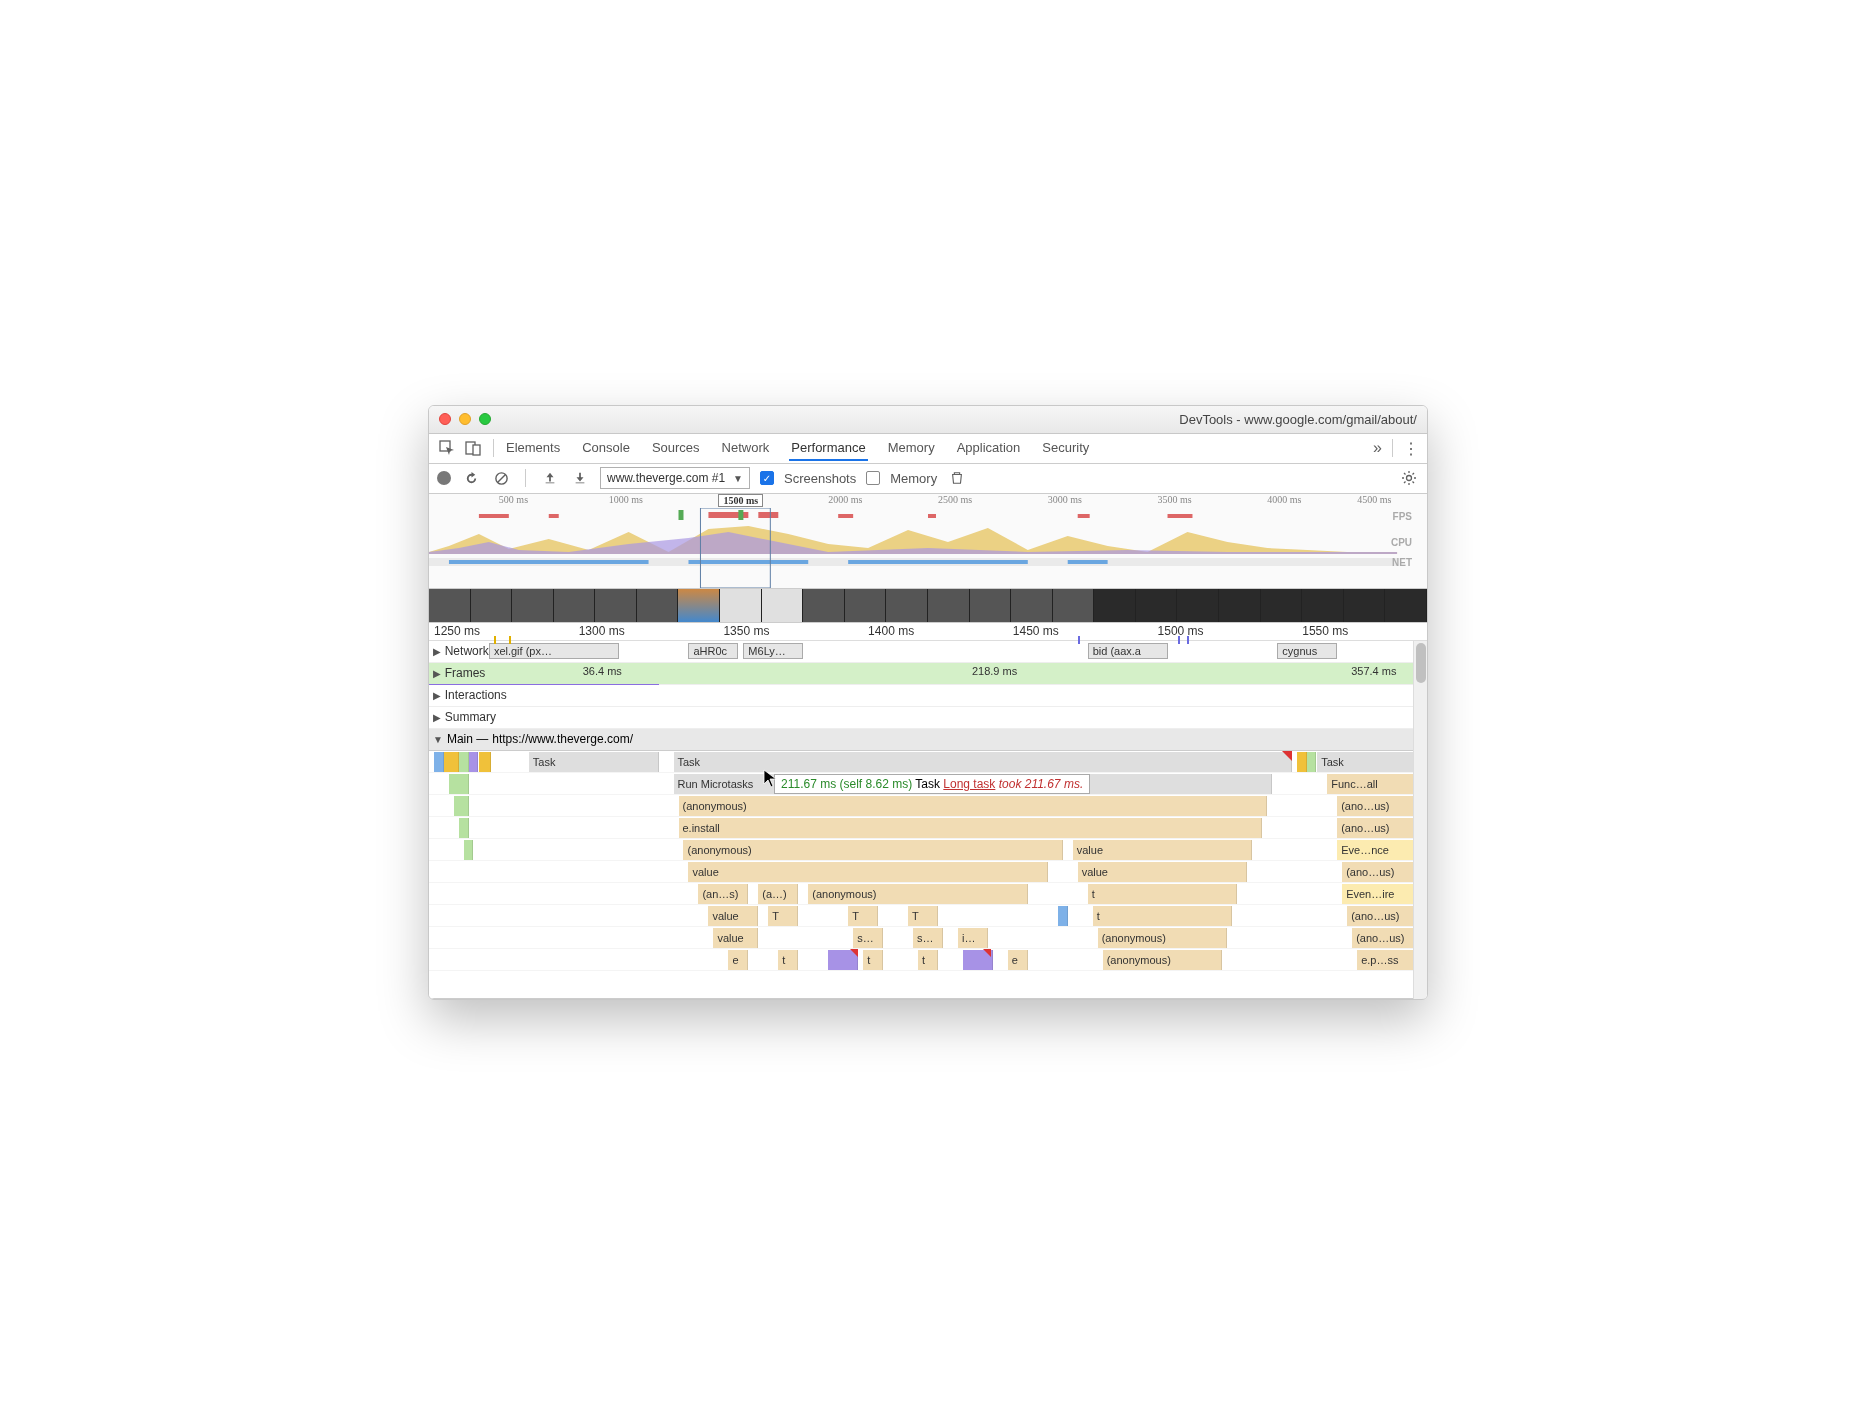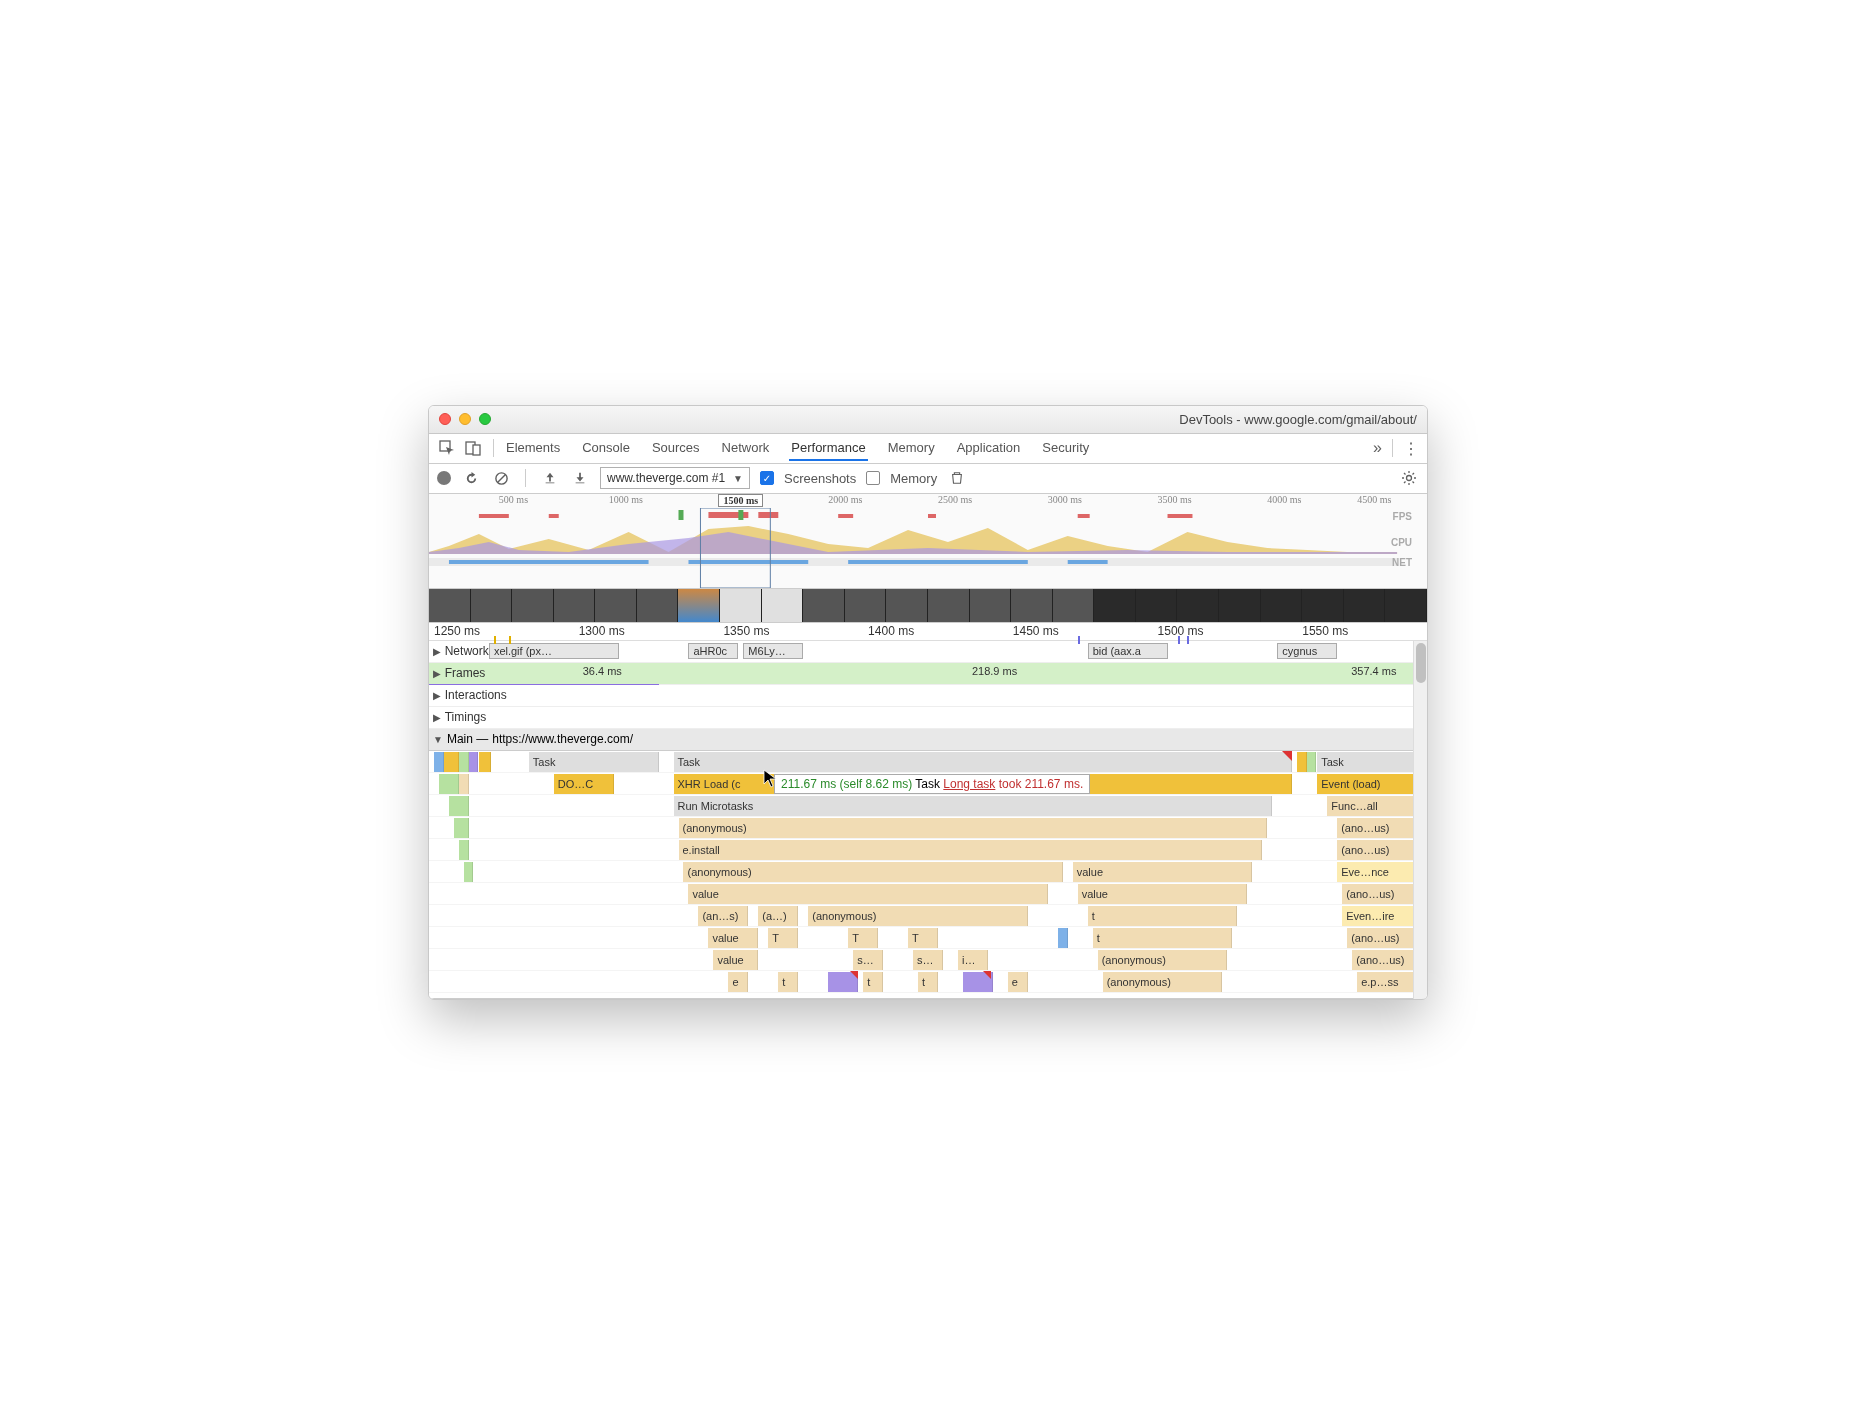--- a/index.html
+++ b/index.html
@@ -89,21 +89,21 @@
   .c-yellow{background:#f0c13a;color:#333;}
   .c-tan{background:#f1dcb4;color:#333;}
   .c-green{background:#b6e1a0;color:#333;}
   .c-purple{background:#a792e6;color:#fff;}
   .c-blue{background:#7eb1e8;color:#333;}
   .c-lyellow{background:#fcebb0;color:#333;}
 
   .tooltip-box{position:absolute;left:345px;top:23px;background:#fff;border:1px solid #aaa;padding:2px 6px;font-size:12px;z-index:50;white-space:nowrap;}
   .tt-green{color:#2a8a2a;font-weight:500;}
   .tt-link{color:#c03030;text-decoration:underline;}
-  .tt-red{color:#c03030;}
+  .tt-red{color:#c03030;font-style:italic;}
 
   .bottom-tabs{display:flex;height:28px;align-items:center;border-top:1px solid #ccc;gap:22px;padding:0 12px;font-size:13px;color:#555;}
   .btab{cursor:pointer;padding:4px 2px;}
   .btab.active{color:#333;border-bottom:2px solid #1a73e8;}
 
   .scrollbar-v{position:absolute;right:0;top:0;width:14px;bottom:0;background:#f0f0f0;border-left:1px solid #ddd;}
   .scroll-thumb{width:10px;margin:2px;background:#c0c0c0;border-radius:5px;}
 
   svg{display:block;}
 </style>
@@ -314,21 +314,21 @@
   <div class="track-row">
     <div class="track-header">
           <span class="caret">▶</span>
           <span>Interactions</span>
         </div>
   </div>
 
   <div class="track-row">
     <div class="track-header">
           <span class="caret">▶</span>
-          <span>Timings</span>
+          <span>Summary</span>
         </div>
   </div>
 
   <div class="main-header">
     <span class="caret">▼</span>
     <span>Main — </span>
         <span>https://www.theverge.com/</span>
   </div>
 
   <div class="flame-area">
@@ -342,27 +342,20 @@
       <div class="flame-block c-yellow" style="left:1.5%;width:1.5%"></div>
       <div class="flame-block c-green" style="left:3%;width:1%"></div>
       <div class="flame-block c-purple" style="left:4%;width:0.8%"></div>
       <div class="flame-block c-yellow" style="left:5%;width:1.2%"></div>
       <div class="flame-block c-yellow" style="left:87%;width:1%"></div>
       <div class="flame-block c-green" style="left:88%;width:0.8%"></div>
 
       <div style="position:absolute;left:85.5%;top:0;width:0;height:0;border-top:10px solid #d33;border-left:10px solid transparent;"></div>
     </div>
 
-    <div class="flame-row">
-      <div class="flame-block c-yellow" style="left:12.5%;width:6%">DO…C</div>
-      <div class="flame-block c-yellow" style="left:24.5%;width:62%">XHR Load (c</div>
-      <div class="flame-block c-yellow" style="left:89%;width:10%">Event (load)</div>
-      <div class="flame-block c-green" style="left:1%;width:2%"></div>
-      <div class="flame-block c-tan" style="left:3%;width:1%"></div>
-    </div>
 
     <div class="flame-row">
       <div class="flame-block c-gray" style="left:24.5%;width:60%">Run Microtasks</div>
       <div class="flame-block c-tan" style="left:90%;width:9%">Func…all</div>
       <div class="flame-block c-green" style="left:2%;width:2%"></div>
     </div>
 
     <div class="flame-row">
       <div class="flame-block c-tan" style="left:25%;width:59%">(anonymous)</div>
       <div class="flame-block c-tan" style="left:91%;width:8%">(ano…us)</div>

